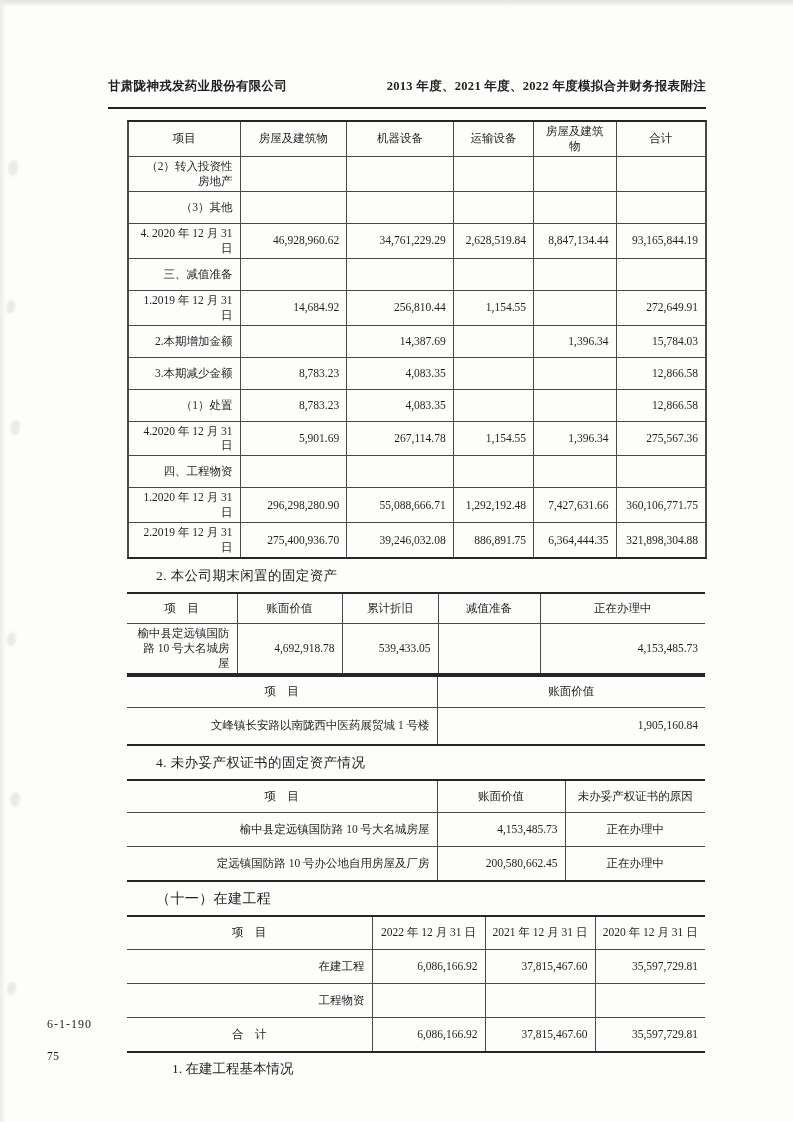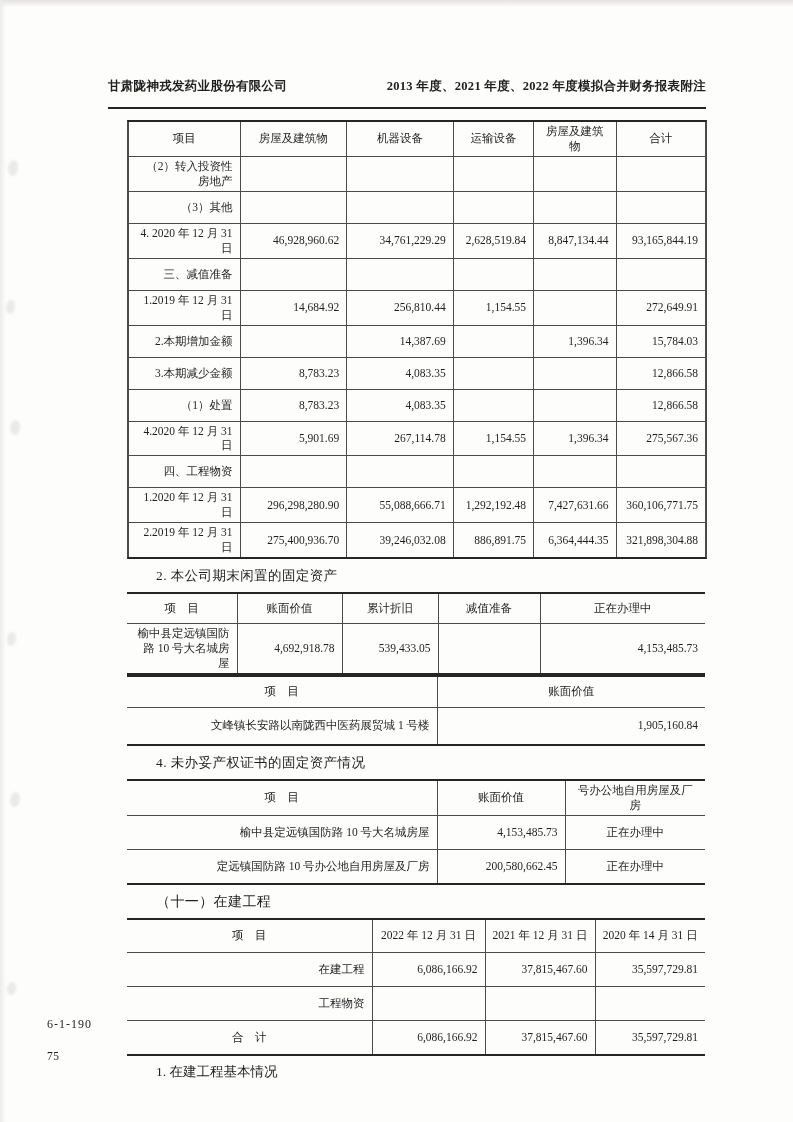--- a/index.html
+++ b/index.html
@@ -55,21 +55,21 @@
   .t3 td{height:32px;}
   .t4 th{height:27px;}
   .t4 td{height:29px;}
   .t5 th{height:28px;}
   .t5 td{height:29px;}
 
   .sec-heading{
     margin:8px 0 7px 48px;font-size:13.5px;letter-spacing:.4px;
   }
   .sec-heading.big{font-size:14px;}
-  .note-line{margin:7px 0 0 48px;font-size:13.5px;}
+  .note-line{margin:7px 0 0 64px;font-size:13.5px;}
 
   .footer{position:absolute;left:47px;right:0;text-align:left;}
   .footer-page{top:1050px;font-size:11.5px;letter-spacing:.5px;}
   .footer-doc{top:1017px;font-size:12px;letter-spacing:1px;}
 </style>
 </head>
 <body>
 
 <div class="scan-top"></div>
 <div class="scan-left"></div>
@@ -259,21 +259,21 @@
   <table class="t4 open">
     <colgroup>
           <col style="width:310px">
           <col style="width:128px">
           <col style="width:140px">
         </colgroup>
     <tbody>
           <tr>
       <th>项　目</th>
       <th>账面价值</th>
-      <th>号办公地自用房屋及厂房</th>
+      <th>未办妥产权证书的原因</th>
     </tr>
     <tr>
       <td class="lbl">榆中县定远镇国防路 10 号大名城房屋</td>
       <td class="num">4,153,485.73</td>
       <td class="ctr">正在办理中</td>
     </tr>
     <tr>
       <td class="lbl">定远镇国防路 10 号办公地自用房屋及厂房</td>
       <td class="num">200,580,662.45</td>
       <td class="ctr">正在办理中</td>
@@ -289,21 +289,21 @@
           <col style="width:245px">
           <col style="width:113px">
           <col style="width:110px">
           <col style="width:110px">
         </colgroup>
     <tbody>
           <tr>
       <th>项　目</th>
       <th>2022 年 12 月 31 日</th>
       <th>2021 年 12 月 31 日</th>
-      <th>2020 年 14 月 31 日</th>
+      <th>2020 年 12 月 31 日</th>
     </tr>
     <tr>
       <td class="lbl">在建工程</td>
       <td class="num">6,086,166.92</td>
       <td class="num">37,815,467.60</td>
       <td class="num">35,597,729.81</td>
     </tr>
     <tr>
       <td class="lbl">工程物资</td>
       <td class="num"></td>

